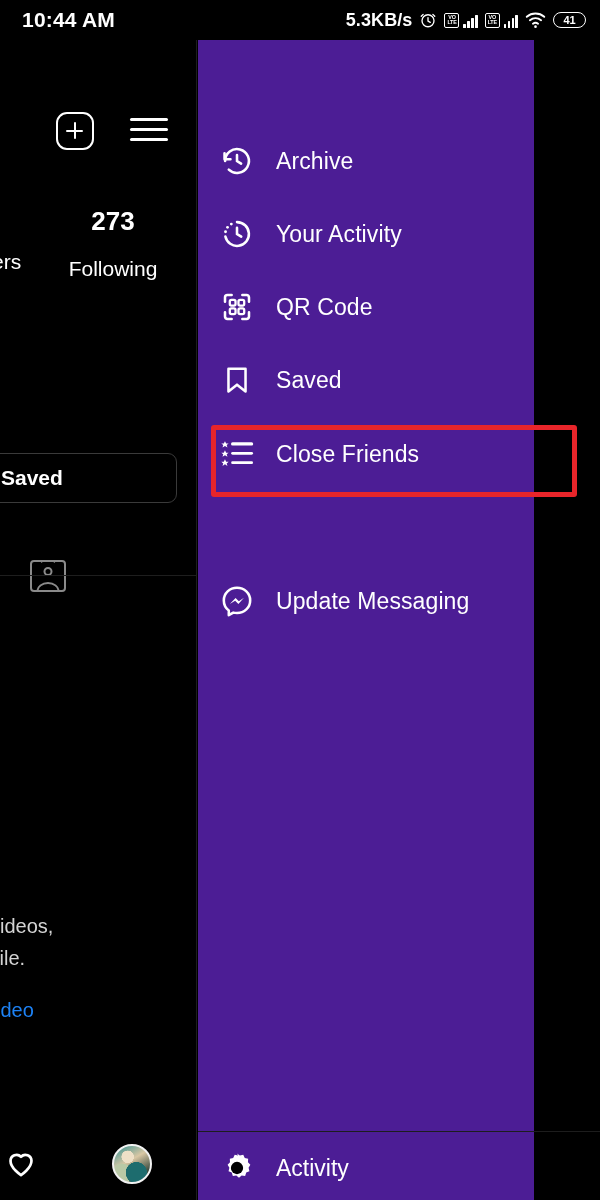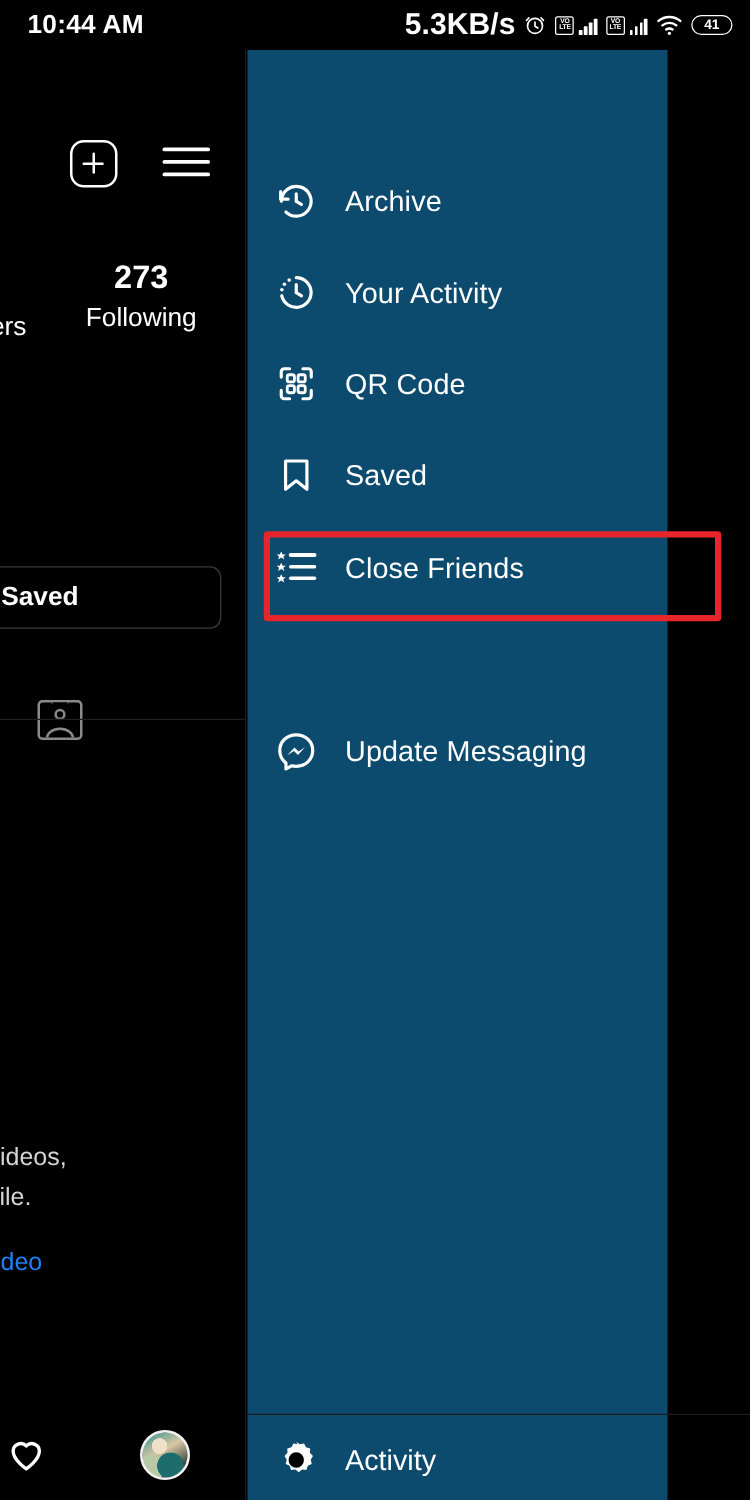--- a/index.html
+++ b/index.html
@@ -12,21 +12,21 @@
   #screen { position:relative; width:600px; height:1200px; background:#000; overflow:hidden;padding-left:17px; }
 
   
   #statusbar {
     position:absolute; left:0; top:0; width:600px; height:40px;
     display:flex; align-items:center; justify-content:space-between;
     padding:0 14px 0 22px;
   }
   #statusbar .clock { font-size:21px; font-weight:bold; letter-spacing:.2px; color:#fff; }
   #status-right { display:flex; align-items:center; gap:7px; }
-  #status-right .netspeed { font-size:24px; font-weight:bold; letter-spacing:.1px; }
+  #status-right .netspeed { font-size:18px; font-weight:bold; letter-spacing:.1px; }
   .sicon { display:block; }
   .volte {
     width:15px; height:15px; border:1.6px solid #fff; border-radius:2px;
     display:flex; flex-direction:column; align-items:center; justify-content:center;
     line-height:.95; font-size:5.4px; font-weight:bold; letter-spacing:-.2px;
   }
   .sig { display:flex; align-items:flex-end; gap:1.3px; height:15px; }
   .sig i { display:block; width:2.6px; background:#fff; border-radius:.5px; }
   .sig i:nth-child(1){height:4px}
   .sig i:nth-child(2){height:7px}
@@ -66,21 +66,21 @@
   #hamburger-icon span:nth-child(3){ top:22px; }
 
   #stats-row { position:absolute; left:0; top:165px; width:197px; }
   #followers-trunc {
     position:absolute; left:-8px; top:45px; font-size:21px; color:#fff;
   }
   #following-stat {
     position:absolute; left:58px; top:0; width:110px; text-align:center;
   }
   #following-stat .num { font-size:26px; font-weight:bold; line-height:1.25; }
-  #following-stat .lbl { font-size:21px; line-height:1.25; margin-top:4px; }
+  #following-stat .lbl { font-size:21px; line-height:1.25; margin-top:18px; }
 
   #saved-button {
     position:absolute; left:-16px; top:413px; width:193px; height:50px;
     border:1.4px solid #3a3a3a; border-radius:9px;
     display:flex; align-items:center; padding-left:16px;
     font-size:21px; font-weight:bold;
   }
   #profile-card-icon {
     position:absolute; left:30px; top:520px; width:36px; height:32px;
     border:2px solid #8a8a8a; border-radius:4px; overflow:hidden;
@@ -118,21 +118,21 @@
     border-radius:50%; border:2px solid #f2f2f2; overflow:hidden;
     background:
       radial-gradient(circle at 38% 30%, #efe0c7 0 18%, transparent 19%),
       radial-gradient(circle at 62% 74%, #1d6c6e 0 30%, transparent 31%),
       radial-gradient(circle at 22% 78%, #b9c9a6 0 26%, transparent 27%),
       linear-gradient(150deg,#2e8e91 0%,#d9c7a4 42%,#3a4a3e 78%,#16484b 100%);
   }
 
   
   #menu-panel {
-    position:absolute; left:198px; top:40px; width:336px; height:1160px; background:#0c4a6e;
+    position:absolute; left:198px; top:40px; width:336px; height:1160px; background:#4c1d95;
   }
   .menu-item {
     position:absolute; left:0; width:402px; height:56px;
     display:flex; align-items:center;
   }
   .menu-item .icon {
     position:absolute; left:20px; top:50%; transform:translateY(-50%);
     width:38px; height:38px; display:flex; align-items:center; justify-content:center;
   }
   .menu-item .label {

